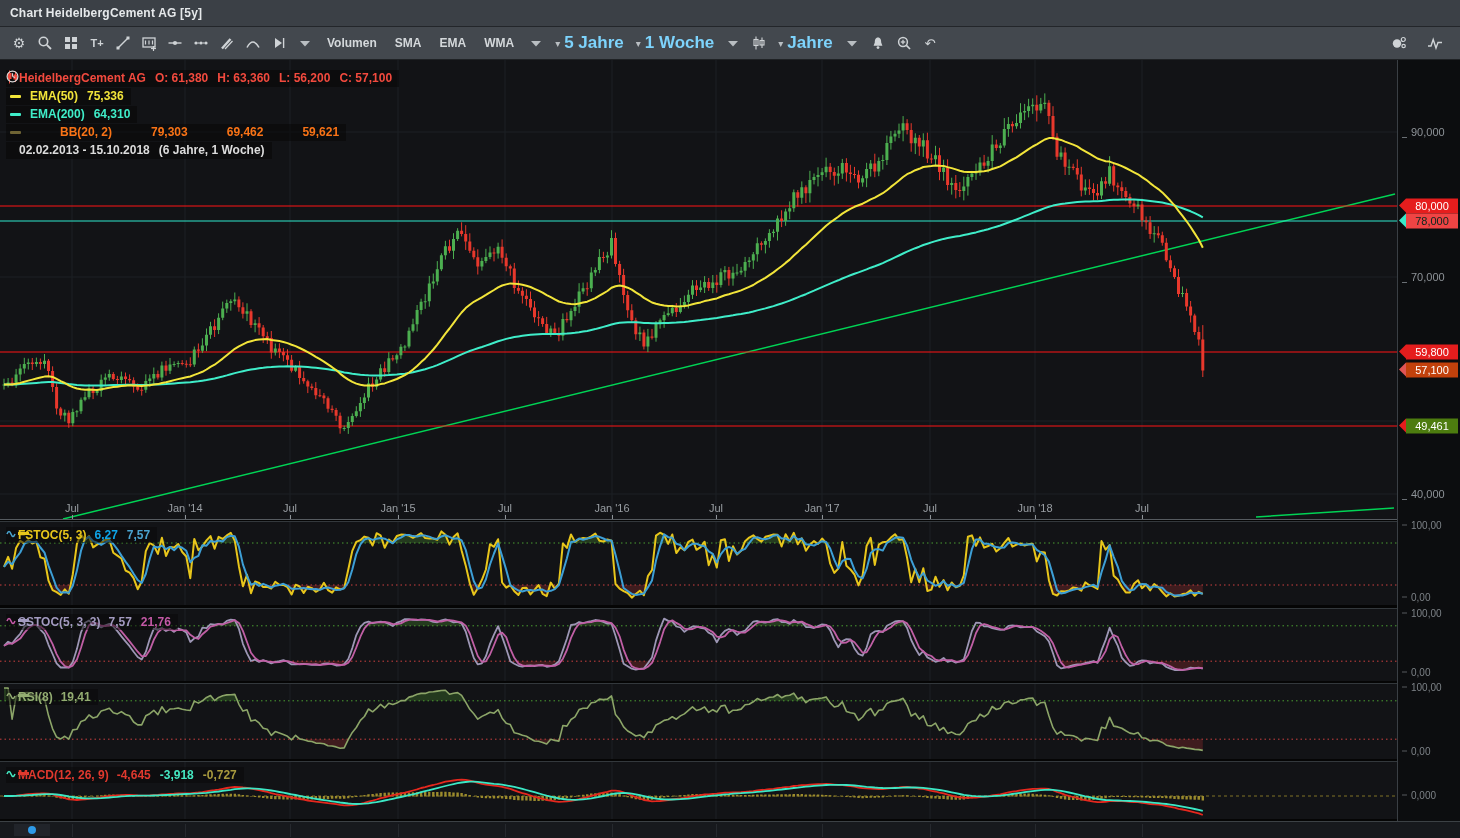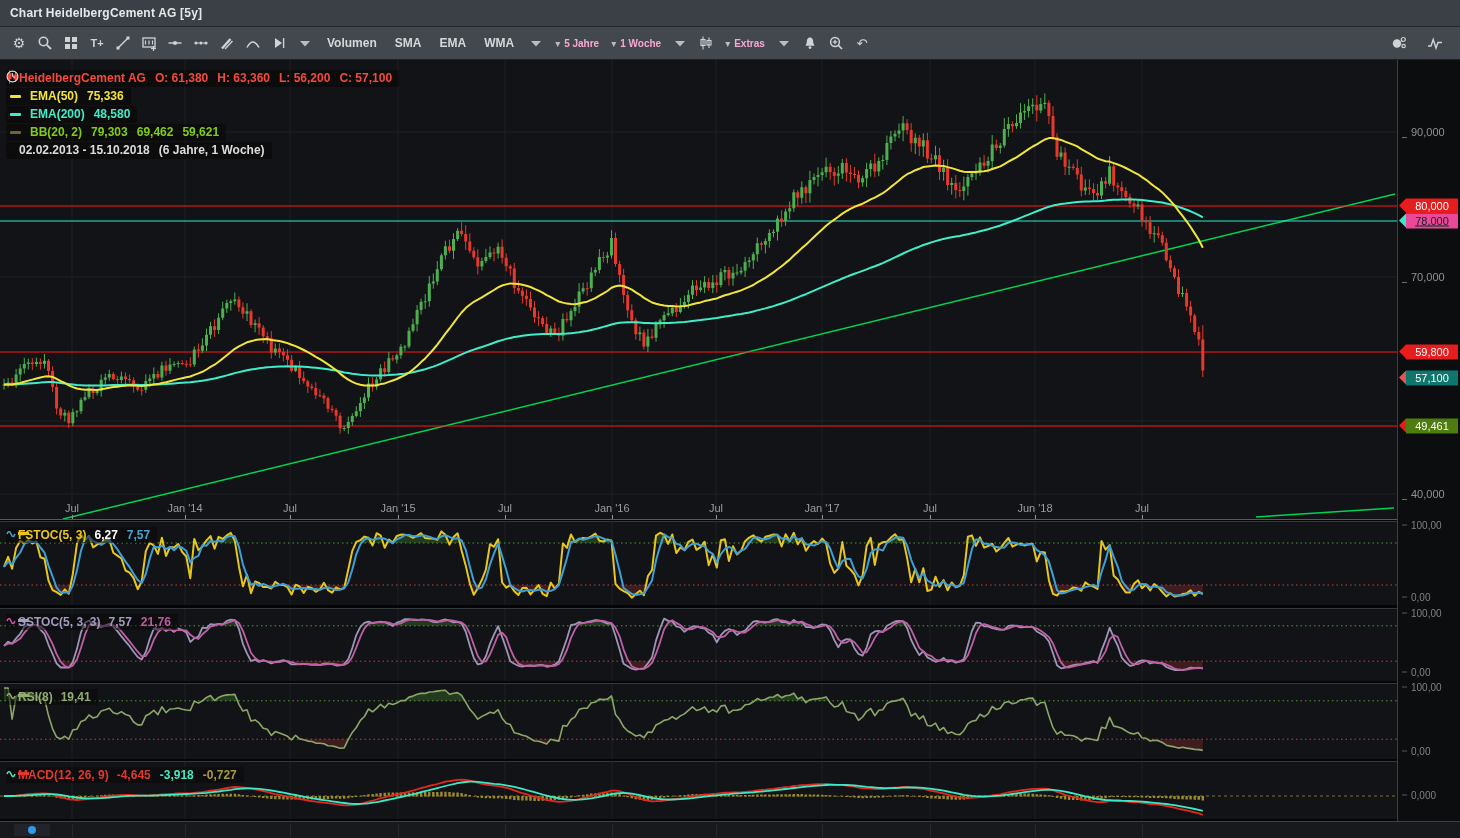--- a/index.html
+++ b/index.html
@@ -15,38 +15,38 @@
   .toolbar{position:absolute;left:0;top:27px;width:1460px;height:33px;background:#43484e;
     border-bottom:1px solid #1f2225;box-sizing:border-box;display:flex;align-items:center;justify-content:space-between;}
   .tb-left,.tb-right{display:flex;align-items:center;height:100%;}
   .tb-left{padding-left:6px;}
   .tb-right{padding-right:12px;gap:10px;}
   .tbi{display:flex;align-items:center;justify-content:center;width:26px;height:26px;cursor:pointer;color:#cfd3d6;}
   .tbi svg{display:block;}
   .tbtxt{color:#d4d8db;font-size:12px;font-weight:700;padding:0 9px;height:26px;display:flex;align-items:center;cursor:pointer;}
   .tbsel{display:flex;align-items:center;cursor:pointer;padding:0 6px;height:26px;}
   .tbsel .car{color:#b9bec2;font-size:10px;margin-right:4px;}
-  .tbsel .lbl{color:#f9a8d4;font-size:10px;font-weight:700;}
+  .tbsel .lbl{color:#7dd3fc;font-size:17px;font-weight:700;}
 
   
   .chart-area{position:absolute;left:0;top:60px;width:1460px;height:778px;background:#050505;}
   .panel{position:absolute;left:0;width:1397px;background:#121316;overflow:hidden;}
   .panel svg{position:absolute;left:0;top:0;}
   #panel-main{top:0;height:459px;border-bottom:1px solid #565b60;box-sizing:content-box;}
   #panel-fstoc{top:461px;height:83px;border-top:1px solid #33383c;}
   #panel-sstoc{top:548px;height:72px;border-top:1px solid #33383c;}
   #panel-rsi{top:623px;height:75px;border-top:1px solid #33383c;}
   #panel-macd{top:701px;height:57px;border-top:1px solid #33383c;}
 
   
   .legend{position:absolute;left:6px;top:10px;display:flex;flex-direction:column;align-items:flex-start;gap:1px;z-index:5;}
   .lrow{display:inline-flex;align-items:center;gap:9px;background:rgba(8,8,8,.55);padding:1px 7px 1px 4px;
     font-size:12px;font-weight:700;white-space:nowrap;line-height:15px;}
   .lrow .licon{display:flex;align-items:center;}
-  .red{color:#f24a3e;} .yel{color:#f2e53a;} .cya{color:#3fedc9;} .dim{color:#84cc16;} .wht{color:#dcdcdc;}
+  .red{color:#f24a3e;} .yel{color:#f2e53a;} .cya{color:#3fedc9;} .dim{color:#f97316;margin-left:30px;} .wht{color:#dcdcdc;}
   .dash{display:inline-block;width:11px;height:3px;border-radius:1px;}
   .plegend{position:absolute;left:6px;top:5px;display:inline-flex;align-items:center;gap:8px;z-index:5;
     background:rgba(8,8,8,.5);padding:1px 7px 1px 4px;font-size:12px;font-weight:700;white-space:nowrap;line-height:14px;}
   .plegend .vals{display:inline-flex;gap:9px;}
 
   
   .axiscol{position:absolute;left:1397px;top:0;width:63px;height:761px;background:#0c0d0f;
     border-left:1px solid #3a3f44;box-sizing:border-box;z-index:6;}
   .ytick{position:absolute;left:4px;color:#8e9398;font-size:11px;transform:translateY(-50%);display:flex;align-items:flex-end;gap:4px;}
   .ytick i{display:inline-block;width:5px;height:1px;background:#6a6f74;}
@@ -183,21 +183,21 @@
         <div class="tbi">
           <svg width="16" height="16" viewBox="0 0 16 16">
             <line x1="5" y1="1.5" x2="5" y2="14.5" stroke="#cfd3d6" stroke-width="1.1"></line>
             <rect x="3" y="4.5" width="4" height="6" fill="none" stroke="#cfd3d6" stroke-width="1.1"></rect>
             <line x1="11" y1="2.5" x2="11" y2="13" stroke="#cfd3d6" stroke-width="1.1"></line>
             <rect x="9" y="5.5" width="4" height="4.5" fill="none" stroke="#cfd3d6" stroke-width="1.1"></rect>
           </svg>
         </div>
         <div class="tbsel">
           <span class="car">▾</span>
-          <span class="lbl">Extras</span>
+          <span class="lbl">Jahre</span>
         </div>
         <div class="tbi">
           <svg width="16" height="16" viewBox="0 0 16 16">
             <path d="M3,6 L13,6 L8,11.5 Z" fill="#b9bec2"></path>
           </svg>
         </div>
         <div class="tbi">
           <svg width="16" height="16" viewBox="0 0 16 16">
             <path d="M8,2.5 C5.4,2.5 4.8,5 4.8,7.4 L3.6,10.8 L12.4,10.8 L11.2,7.4 C11.2,5 10.6,2.5 8,2.5 Z" fill="#cfd3d6"></path>
             <circle cx="8" cy="12.6" r="1.4" fill="#cfd3d6"></circle>
@@ -282,21 +282,21 @@
           <span class="red">C: 57,100</span>
         </div>
         <div class="lrow">
           <span class="dash" style="background:#f2e53a"></span>
           <span class="yel">EMA(50)</span>
           <span class="yel">75,336</span>
         </div>
         <div class="lrow">
           <span class="dash" style="background:#3fedc9"></span>
           <span class="cya">EMA(200)</span>
-          <span class="cya">48,580</span>
+          <span class="cya">64,310</span>
         </div>
         <div class="lrow">
           <span class="dash" style="background:#6f6434"></span>
           <span class="dim">BB(20, 2)</span>
           <span class="dim">79,303</span>
           <span class="dim">69,462</span>
           <span class="dim">59,621</span>
         </div>
         <div class="lrow">
           <span class="licon">
@@ -358,21 +358,21 @@
         </svg>
       <div class="plegend">
         <span class="licon" id="fstoc-ico">
             <svg width="24" height="12" viewBox="0 0 24 12">
               <path d="M1,7 Q3,2 5,7 T9,7" fill="none" stroke="#4aa3cf" stroke-width="1.6"></path>
               <rect x="12" y="5" width="11" height="3" fill="#e8c61b"></rect>
             </svg>
           </span>
         <span style="color:#e8c61b">FSTOC(5, 3)</span>
         <span class="vals" id="fstoc-vals">
-            <span style="color: #ffffff; text-align: center;">6,27</span>
+            <span style="color: #0ea5e9; text-align: center;">6,27</span>
             <span style="color: rgb(74, 163, 207);">7,57</span>
           </span>
       </div>
     </div>
 
     <div class="panel sub" id="panel-sstoc">
       <svg id="svg-sstoc" width="1397" height="72">
           <line x1="72" y1="0" x2="72" y2="72" stroke="#1d2125" stroke-width="1"></line>
           <line x1="185" y1="0" x2="185" y2="72" stroke="#1d2125" stroke-width="1"></line>
           <line x1="290" y1="0" x2="290" y2="72" stroke="#1d2125" stroke-width="1"></line>
@@ -480,23 +480,23 @@
         </div>
         <div class="ytick" style="top: 217px;">
           <i></i>
           <span>70,000</span>
         </div>
         <div class="ytick" style="top: 434px;">
           <i></i>
           <span>40,000</span>
         </div>
         <div class="flag" style="top: 146px; background: rgb(229, 29, 29); color: rgb(255, 255, 255);"><i class="notch" style="border-right-color:#e51d1d"></i><span>80,000</span></div>
-        <div class="flag" style="top: 161px; background: #ec4899; color: rgb(6, 40, 31); text-decoration: underline;"><i class="notch" style="border-right-color:#38e8c8"></i><span>78,000</span></div>
+        <div class="flag" style="top: 161px; background: #ef4444; color: rgb(6, 40, 31);"><i class="notch" style="border-right-color:#38e8c8"></i><span>78,000</span></div>
         <div class="flag" style="top: 292px; background: rgb(229, 29, 29); color: rgb(255, 255, 255);"><i class="notch" style="border-right-color:#e51d1d"></i><span>59,800</span></div>
-        <div class="flag" style="top: 318px; background: #0f766e; color: rgb(255, 255, 255);"><i class="notch" style="border-right-color:#e05555"></i><span>57,100</span></div>
+        <div class="flag" style="top: 310px; background: #c2410c; color: rgb(255, 255, 255);"><i class="notch" style="border-right-color:#e05555"></i><span>57,100</span></div>
         <div class="flag" style="top: 366px; background: #4d7c0f; color: rgb(255, 255, 255);"><i class="notch" style="border-right-color:#e51d1d"></i><span>49,461</span></div>
         <div class="ysub" style="top: 465px;">
           <i></i>
           <span>100,00</span>
         </div>
         <div class="ysub" style="top: 537px;">
           <i></i>
           <span>0,00</span>
         </div>
         <div class="ysub" style="top: 553px;">

